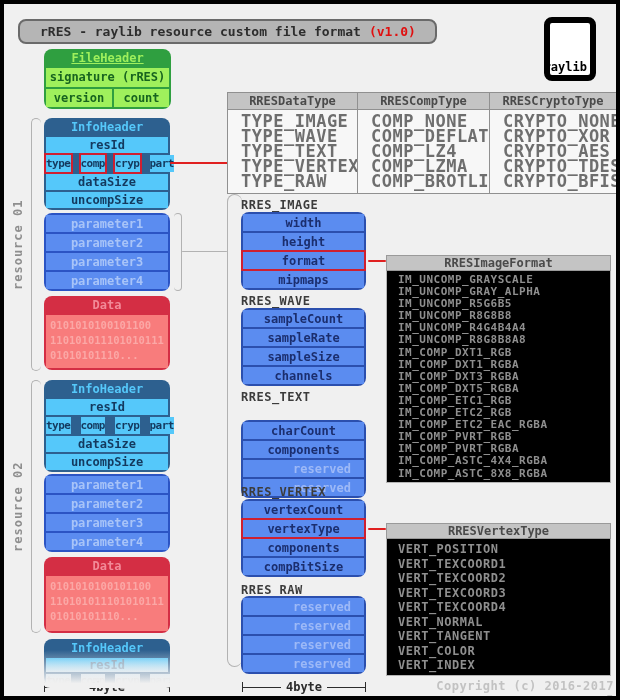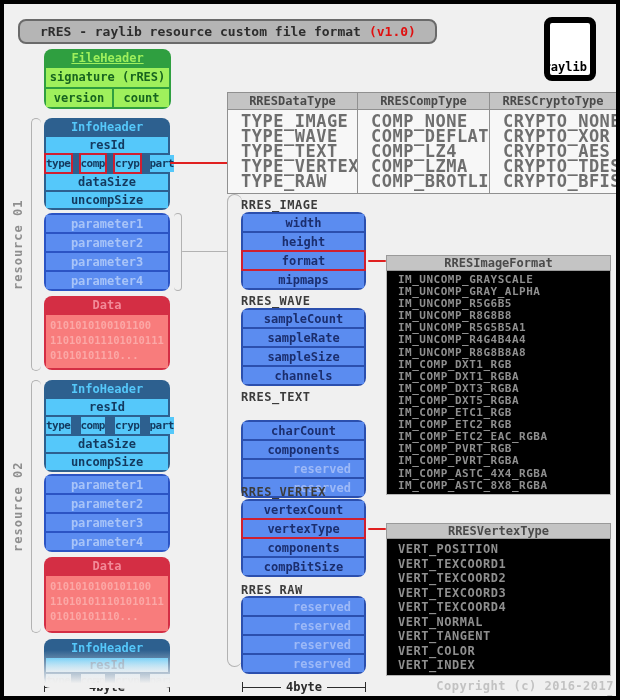--- a/index.html
+++ b/index.html
@@ -296,21 +296,20 @@
     <div class="cell dim">reserved</div>
   </div>
 
   <div class="abs enum-box" style="left:382px;top:251px;">
     <div class="enum-hdr">RRESImageFormat</div>
     <div class="enum-body fmt">
         <div class="enum-item">IM_UNCOMP_GRAYSCALE</div>
         <div class="enum-item">IM_UNCOMP_GRAY_ALPHA</div>
         <div class="enum-item">IM_UNCOMP_R5G6B5</div>
         <div class="enum-item">IM_UNCOMP_R8G8B8</div>
-        <div class="enum-item">IM_UNCOMP_R5G5B5A1</div>
         <div class="enum-item">IM_UNCOMP_R4G4B4A4</div>
         <div class="enum-item">IM_UNCOMP_R8G8B8A8</div>
         <div class="enum-item">IM_COMP_DXT1_RGB</div>
         <div class="enum-item">IM_COMP_DXT1_RGBA</div>
         <div class="enum-item">IM_COMP_DXT3_RGBA</div>
         <div class="enum-item">IM_COMP_DXT5_RGBA</div>
         <div class="enum-item">IM_COMP_ETC1_RGB</div>
         <div class="enum-item">IM_COMP_ETC2_RGB</div>
         <div class="enum-item">IM_COMP_ETC2_EAC_RGBA</div>
         <div class="enum-item">IM_COMP_PVRT_RGB</div>

